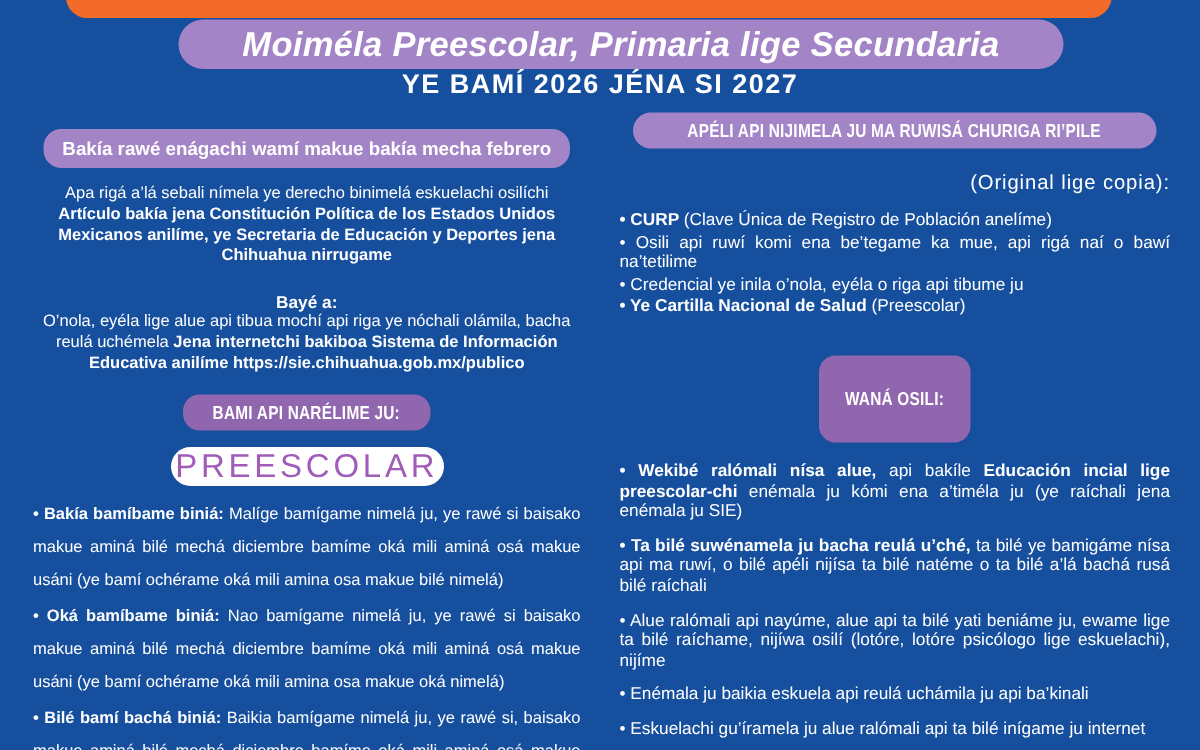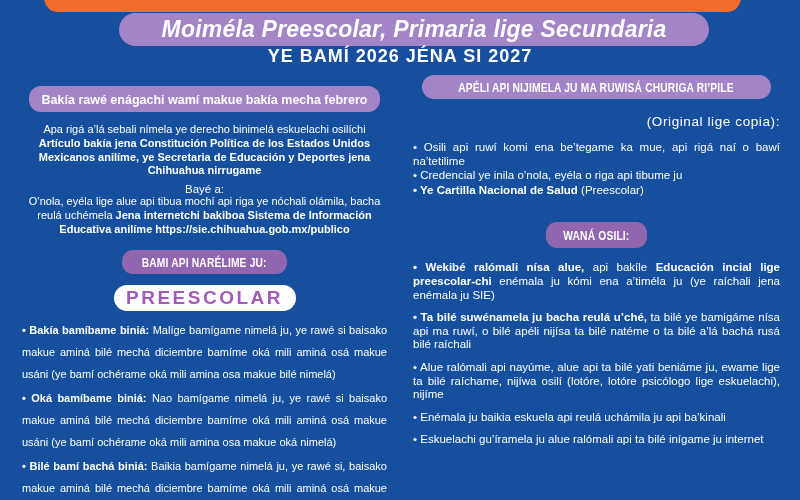--- a/index.html
+++ b/index.html
@@ -40,34 +40,34 @@
   .pill .pt{display:inline-block;font-weight:bold;color:#fff;}
 
   .pill.date{padding:4px 13px;}
   .pill.date .pt{font-size:12.5px;}
 
   .pill.cond{padding:3px 6px;}
   .pill.cond .pt{font-size:12.5px;transform:scaleX(.82);transform-origin:center;white-space:nowrap;letter-spacing:.2px;}
 
   .pill.docs{margin-top:0;text-decoration:underline;}
   .pill.section{margin-top:13px;border-radius:11px;}
-  .pill.wana{margin-top:25px;border-radius:11px;padding:4px 10px;}
+  .pill.wana{margin-top:25px;border-radius:11px;padding:20px 10px;}
 
   p{margin:0;}
   .para{font-size:11px;line-height:13.8px;text-align:center;}
   .intro{margin-top:7px;}
-  .baye-label{margin-top:5px;font-weight:normal;font-size:11.5px;text-align:center;}
+  .baye-label{margin-top:18px;font-weight:bold;font-size:11.5px;text-align:center;}
   .baye{margin-top:0;}
 
   .white-box{
     width:182px;margin:7px auto 0;background:#fff;border-radius:13px;
     height:26px;display:flex;align-items:center;justify-content:center;
   }
   .white-box span{
-    color:var(--headingPurple,#a05cb8);font-weight:bold;font-size:19px;letter-spacing:2.5px;
+    color:var(--headingPurple,#a05cb8);font-weight:normal;font-size:22px;letter-spacing:2.5px;
   }
   .white-box.primaria{margin-top:11px;}
 
   .bullets{margin-top:8px;}
   .bullets .bullet{font-size:11px;line-height:22px;text-align:justify;}
   .col.right .bullets .bullet{font-size:11.5px;line-height:13.6px;}
   .bullets.preescolar .bullet{margin-bottom:2px;}
   .bullets.docs{margin-top:12px;}
   .bullets.docs .bullet{margin-bottom:1px;}
   .bullets.wana{margin-top:13px;}
@@ -119,20 +119,21 @@
   </div>
 
   <div class="col right">
     <div class="pill light cond docs">
       <span class="pt">APÉLI API NIJIMELA JU MA RUWISÁ CHURIGA RI’PILE</span>
     </div>
 
     <p class="note">(Original lige copia):</p>
 
     <div class="bullets docs">
+        <p class="bullet"><b>• CURP </b><span>(Clave Única de Registro de Población anelíme)</span></p>
         <p class="bullet"><span>• Osili api ruwí komi ena be’tegame ka mue, api rigá naí o bawí na’tetilime</span></p>
         <p class="bullet"><span>• Credencial ye inila o’nola, eyéla o riga api tibume ju</span></p>
         <p class="bullet"><b>• Ye Cartilla Nacional de Salud </b><span>(Preescolar)</span></p>
       </div>
 
     <div class="pill dark cond wana">
       <span class="pt">WANÁ OSILI:</span>
     </div>
 
     <div class="bullets wana">

